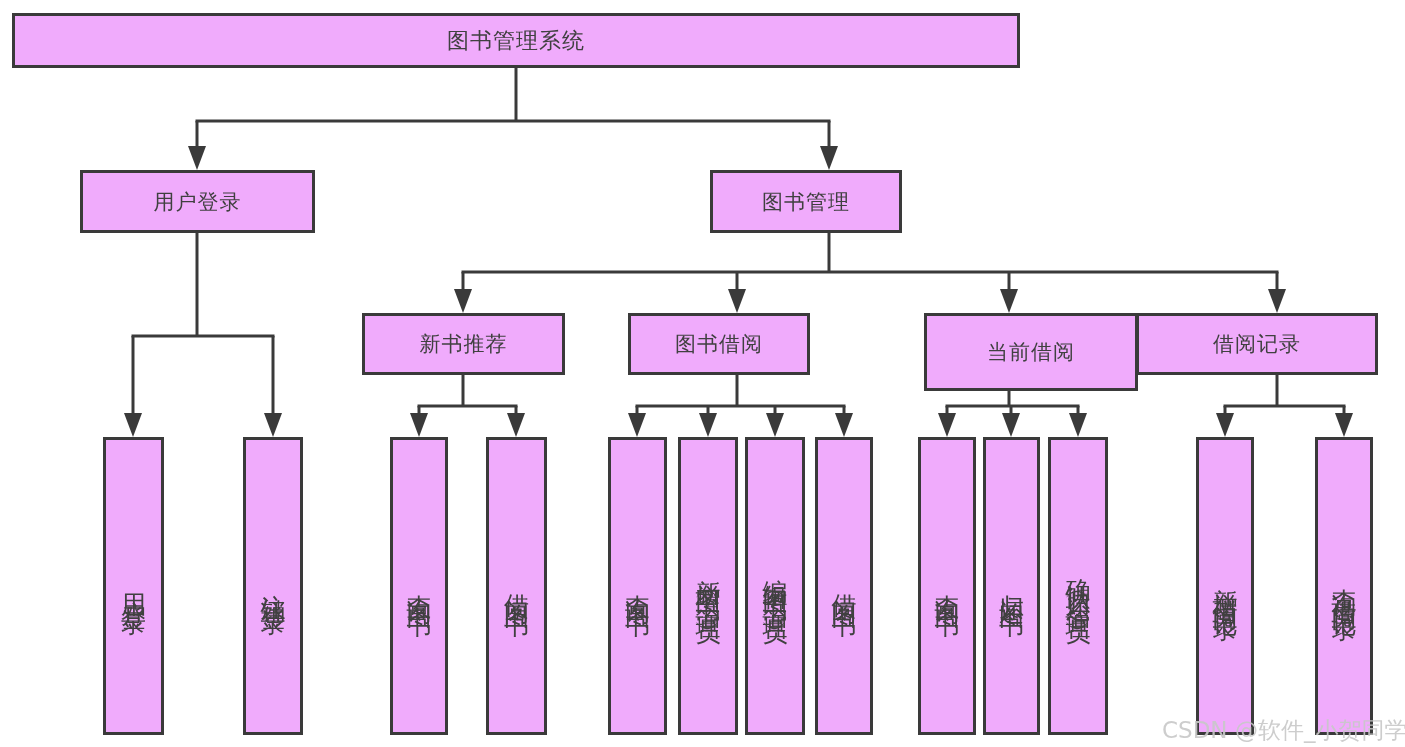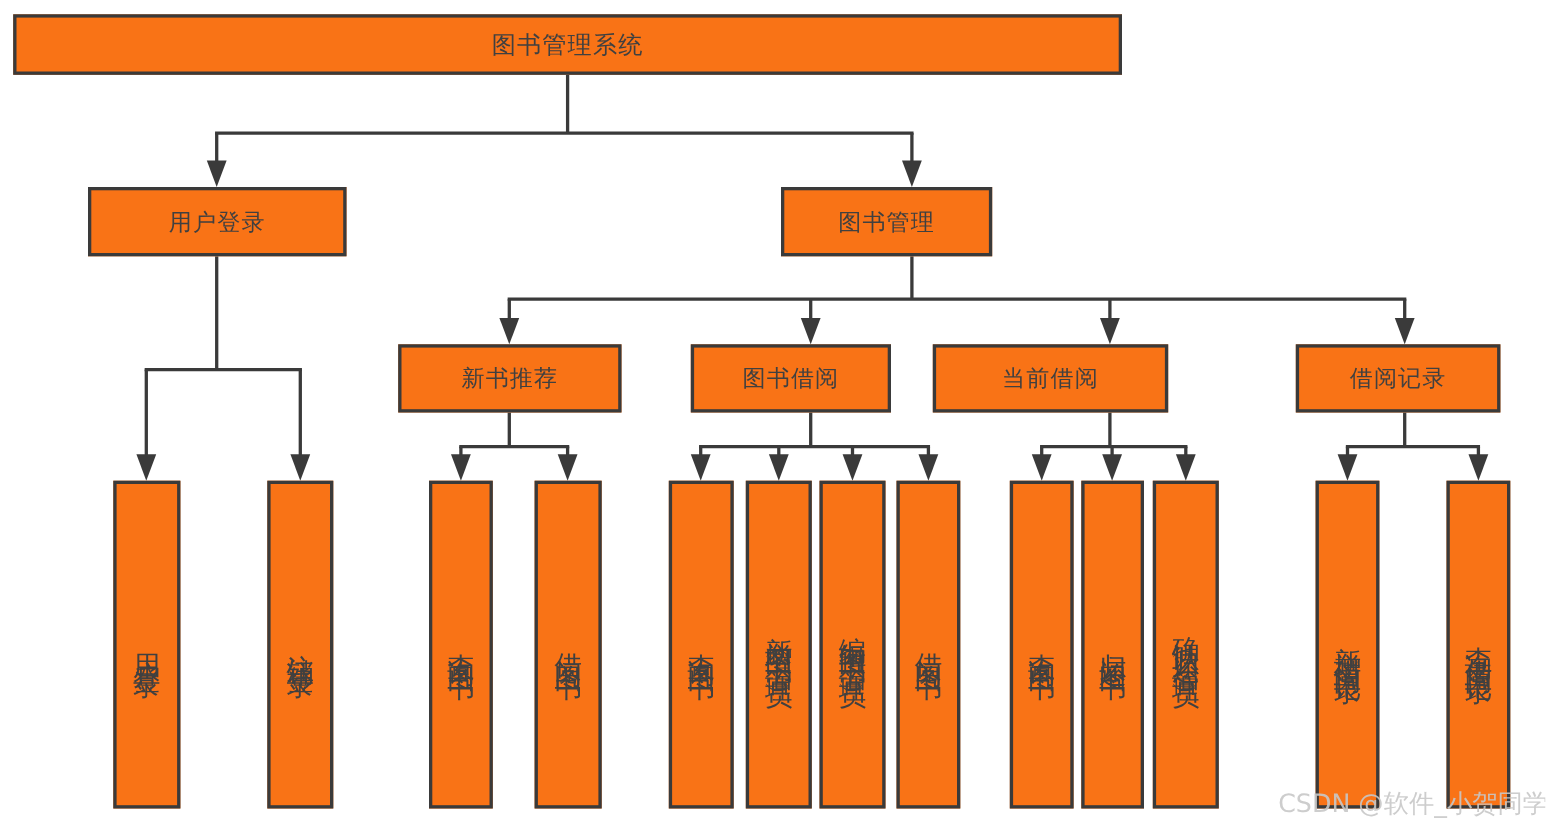--- a/index.html
+++ b/index.html
@@ -26,21 +26,21 @@
     stroke: var(--line, #3a3a3a);
     stroke-width: 3;
   }
   .wires polygon {
     fill: var(--line, #3a3a3a);
   }
   .node {
     position: absolute;
     box-sizing: border-box;
     border: 3px solid var(--line, #3a3a3a);
-    background: #f97316;
+    background: #f0abfc;
     display: flex;
     align-items: center;
     justify-content: center;
   }
   .hlabel {
     font-size: 21px;
     letter-spacing: 1px;
     color: var(--text, #404040);
     white-space: nowrap;
   }
@@ -143,24 +143,24 @@
   <div class="node" style="left:710px;top:170px;width:192px;height:63px">
     <span class="hlabel">图书管理</span>
   </div>
 
   <div class="node" style="left:362px;top:313px;width:203px;height:62px">
     <span class="hlabel">新书推荐</span>
   </div>
   <div class="node" style="left:628px;top:313px;width:182px;height:62px">
     <span class="hlabel">图书借阅</span>
   </div>
-  <div class="node" style="left:848px;top:313px;width:214px;height:62px">
+  <div class="node" style="left:924px;top:313px;width:214px;height:78px">
     <span class="hlabel">当前借阅</span>
   </div>
-  <div class="node" style="left:1178px;top:313px;width:186px;height:62px">
+  <div class="node" style="left:1136px;top:313px;width:242px;height:62px">
     <span class="hlabel">借阅记录</span>
   </div>
 
   <div class="node" style="left:103px;top:437px;width:61px;height:298px">
     <span class="vlabel">用户登录</span>
   </div>
   <div class="node" style="left:243px;top:437px;width:60px;height:298px">
     <span class="vlabel">注销登录</span>
   </div>
 

